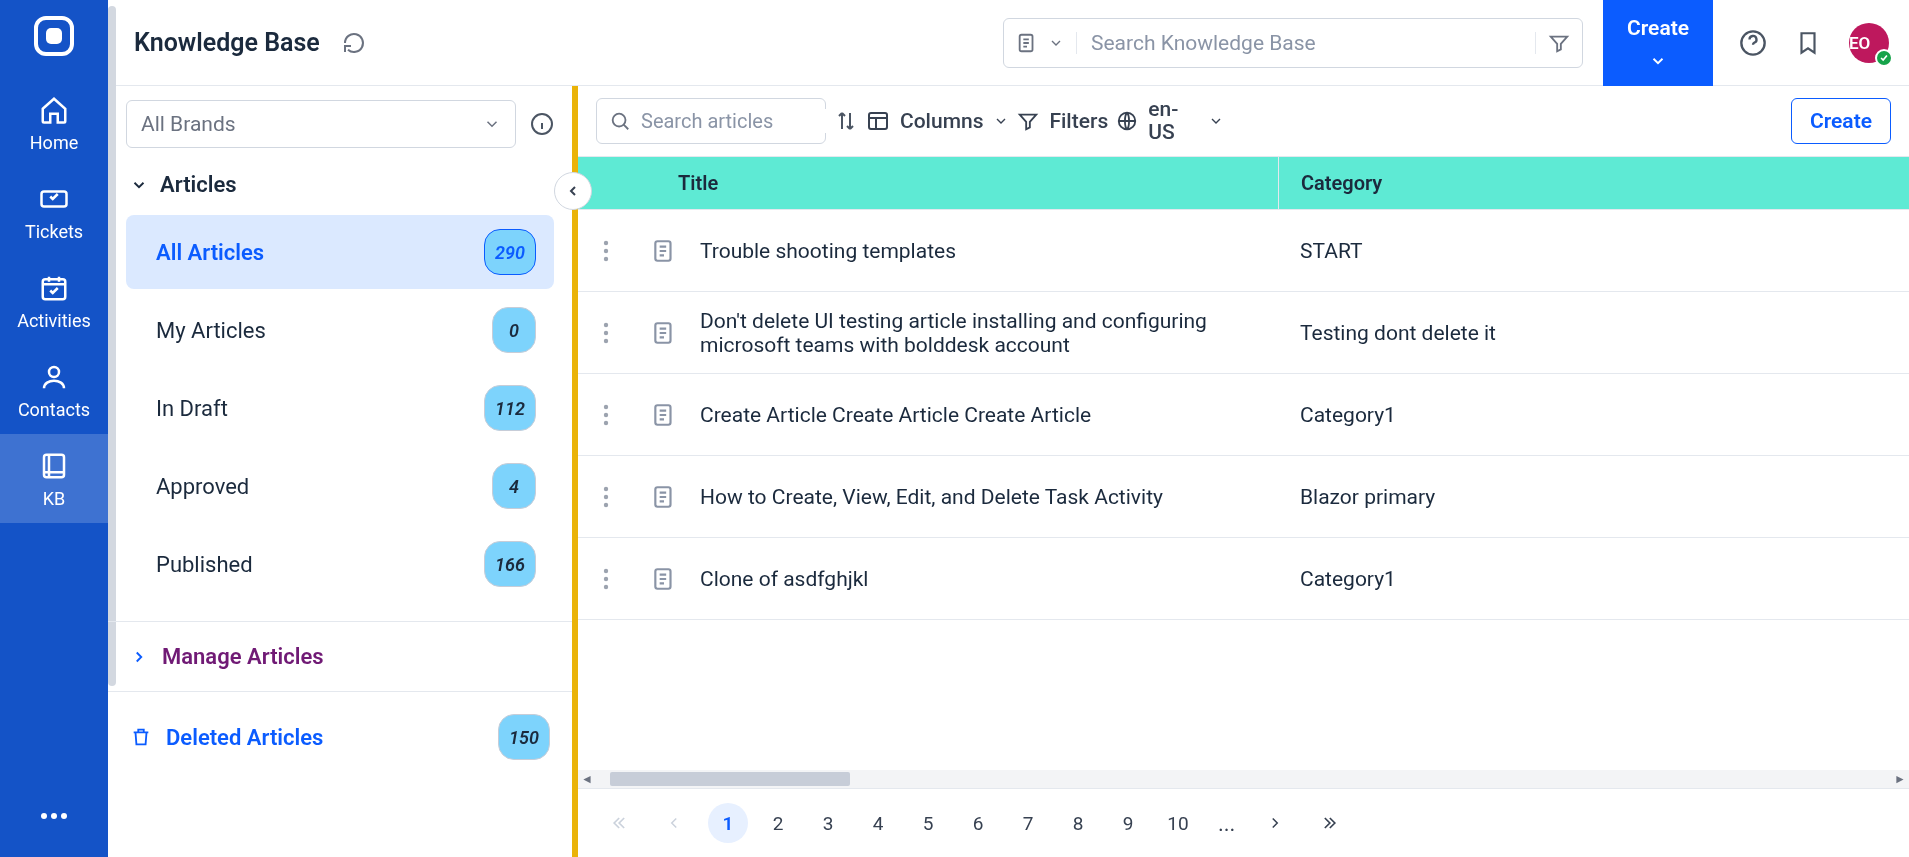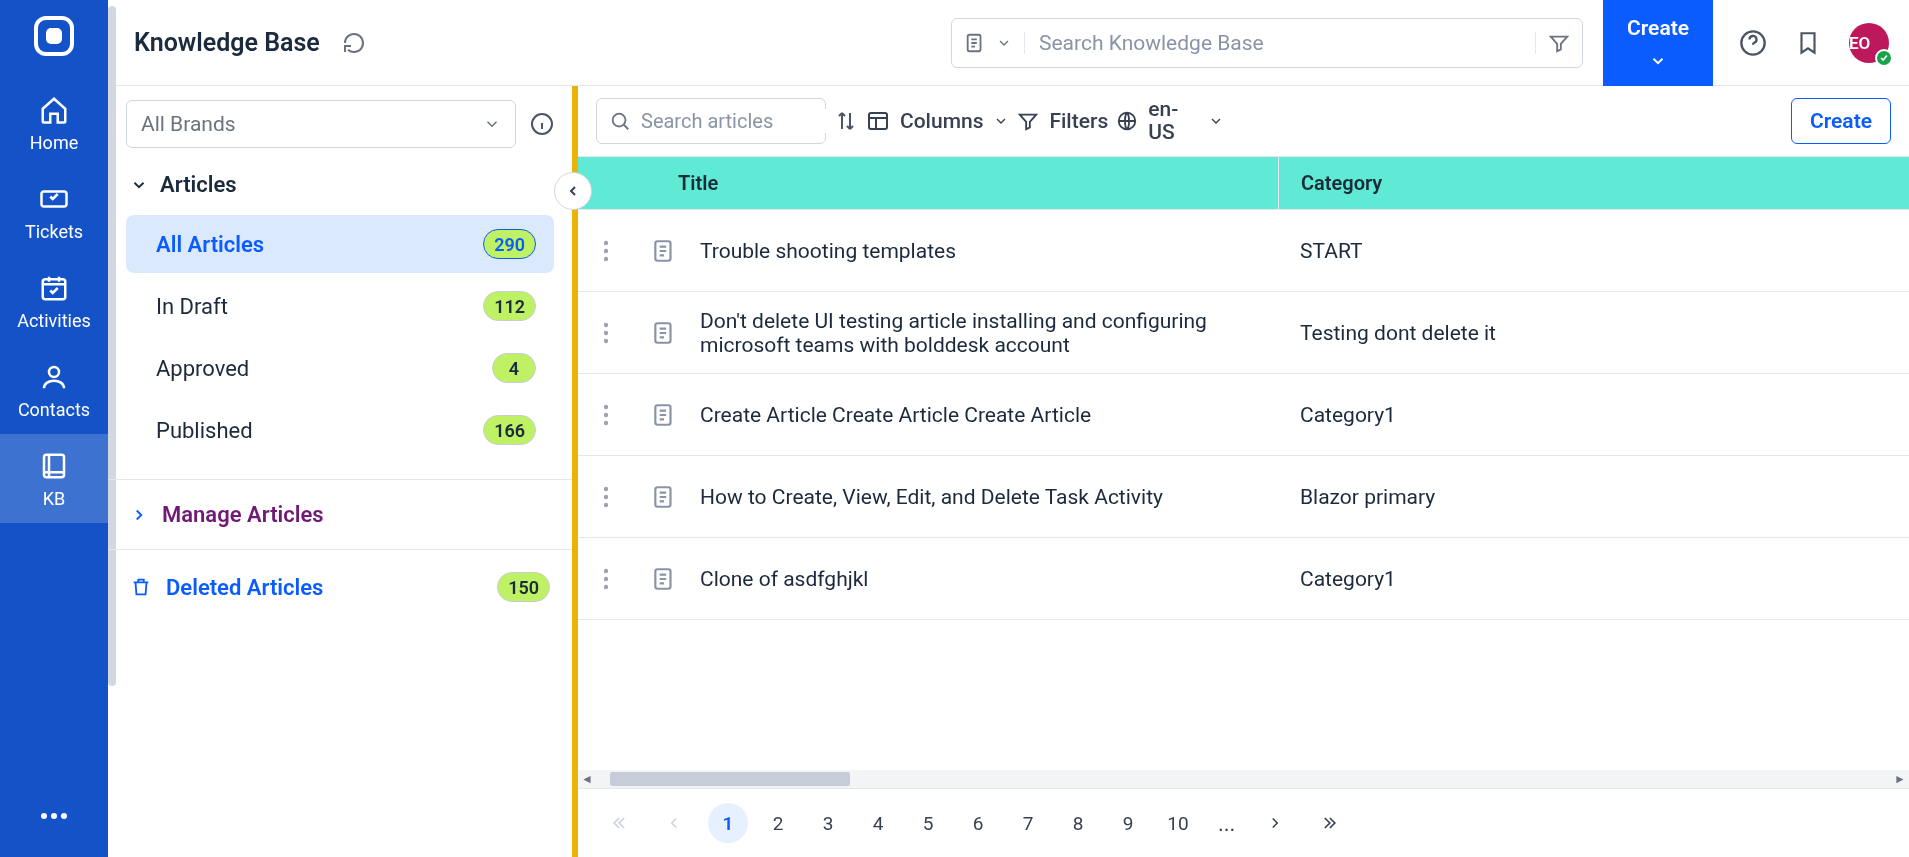--- a/index.html
+++ b/index.html
@@ -16,21 +16,21 @@
 .nav-more { margin-top: auto; margin-bottom: 20px; width:100%; display:flex; justify-content:center; padding:16px 0; cursor:pointer;}
 .scroll-thumb { position: absolute; left: 108px; top: 6px; width: 8px; height: 680px; background: #d3d8e0; border-radius: 4px; }
 
 
 .main { flex: 1; display: flex; flex-direction: column; min-width: 0; }
 
 
 .header { display: flex; align-items: center; height: 86px; padding: 0 20px 0 26px; border-bottom: 1px solid #e4e8ee; }
 .header-title { font-size: 25px; font-weight: 600; color: #1b2a3d; }
 .refresh-btn { margin-left: 22px; color:#6b7280; cursor:pointer; display:flex; }
-.header-search { margin-left: auto; display:flex; align-items:center; width: 632px; height: 50px; border:1px solid #d1d7e0; border-radius:6px; background:#fff; padding:0 12px; }
+.header-search { margin-left: auto; display:flex; align-items:center; width: 580px; height: 50px; border:1px solid #d1d7e0; border-radius:6px; background:#fff; padding:0 12px; }
 .header-search .type-btn { display:flex; align-items:center; gap:10px; padding-right:12px; border-right:1px solid #e4e8ee; cursor:pointer; color:#6b7280;}
 .header-search input { flex:1; border:none; outline:none; font-size:21px; padding:0 14px; color:#374151; }
 .header-search input::placeholder { color:#8a94a6; }
 .header-search .filter-btn { cursor:pointer; color:#6b7280; padding-left:12px; border-left:1px solid #e4e8ee;}
 .create-btn { margin-left: 20px; width: 110px; height: 86px; background:#0b5cff; color:#fff; display:flex; flex-direction:column; align-items:center; justify-content:center; gap:12px; cursor:pointer; font-size:21px; font-weight:600;}
 .header-right { display:flex; align-items:center; gap:28px; margin-left:26px; }
 .header-right .icon-btn { color:#4b5563; cursor:pointer; }
 .avatar { width:40px; height:40px; border-radius:50%; background:#be185d; color:#fff; display:flex; align-items:center; justify-content:flex-start; font-weight:600; position:relative; font-size:17px;}
 .avatar-badge { position:absolute; bottom:-4px; right:-4px; width:18px; height:18px; border-radius:50%; background:#16a34a; border:2px solid #fff; display:flex; align-items:center; justify-content:center;}
 
@@ -40,21 +40,21 @@
 
 .sidebar { width: 470px; border-right:6px solid #eab308; display:flex; flex-direction:column; padding: 14px 18px 0 18px; position:relative;}
 .brand-row { display:flex; align-items:center; gap:14px; margin-bottom:14px;}
 .brand-select { flex:1; height:48px; border:1px solid #d1d7e0; border-radius:6px; display:flex; align-items:center; padding:0 14px; font-size:21px; color:#6b7280; cursor:pointer; justify-content:space-between;}
 .info-btn { color:#4b5563; cursor:pointer; }
 .section-head { display:flex; align-items:center; gap:12px; font-size:22px; font-weight:600; color:#1b2a3d; padding: 10px 4px; cursor:pointer;}
 .collapse-circle { position:absolute; right:-20px; top:86px; width:38px; height:38px; border-radius:50%; border:1px solid #d1d7e0; background:#fff; display:flex; align-items:center; justify-content:center; cursor:pointer; color:#374151;}
 .side-list { margin-top:4px; }
 .side-item { display:flex; align-items:center; justify-content:space-between; padding: 14px 18px 14px 30px; font-size:22px; color:#1b2a3d; cursor:pointer; border-radius:8px; margin:4px 0;}
 .side-item.selected { background:#dbe9ff; color:#0b5cff; font-weight:600;}
-.count-pill { min-width:44px; height:30px; border:1.5px solid #c7cdd8; border-radius:16px; display:flex; align-items:center; justify-content:center; font-size:18px; font-weight:600; color:#1b2a3d; padding:0 10px; background:#bef264;}
+.count-pill { min-width:44px; height:46px; border:1.5px solid #c7cdd8; border-radius:16px; display:flex; align-items:center; justify-content:center; font-size:18px; font-weight:600; color:#1b2a3d; padding:0 10px; background:#7dd3fc;font-style:italic;}
 .side-item.selected .count-pill { border-color:#0b5cff; color:#0b5cff; }
 .divider { height:1px; background:#e4e8ee; margin: 16px -18px; }
 .link-row { display:flex; align-items:center; gap:14px; padding: 6px 4px; font-size:22px; font-weight:600; color:#701a75; cursor:pointer;}
 .deleted-row { display:flex; align-items:center; gap:14px; padding: 6px 4px; font-size:22px; font-weight:600; color:#0b5cff; cursor:pointer; justify-content:center;}
 .deleted-row .count-pill { margin-left:auto; color:#1b2a3d; }
 
 
 .panel { flex:1; display:flex; flex-direction:column; min-width:0; }
 .toolbar { display:flex; align-items:center; gap:8px; padding: 12px 18px; border-bottom:1px solid #e4e8ee;}
 .mini-search { width:230px; height:46px; border:1px solid #d1d7e0; border-radius:6px; display:flex; align-items:center; padding:0 12px; gap:10px;}
@@ -241,20 +241,24 @@
               <path d="M15 6l-6 6 6 6"></path>
             </svg>
         </div>
 
         <div class="side-list" id="side-list">
             <div class="side-item selected">
               <span>All Articles</span>
               <span class="count-pill">290</span>
             </div>
             <div class="side-item">
+              <span>My Articles</span>
+              <span class="count-pill">0</span>
+            </div>
+            <div class="side-item">
               <span>In Draft</span>
               <span class="count-pill">112</span>
             </div>
             <div class="side-item">
               <span>Approved</span>
               <span class="count-pill">4</span>
             </div>
             <div class="side-item">
               <span>Published</span>
               <span class="count-pill">166</span>

